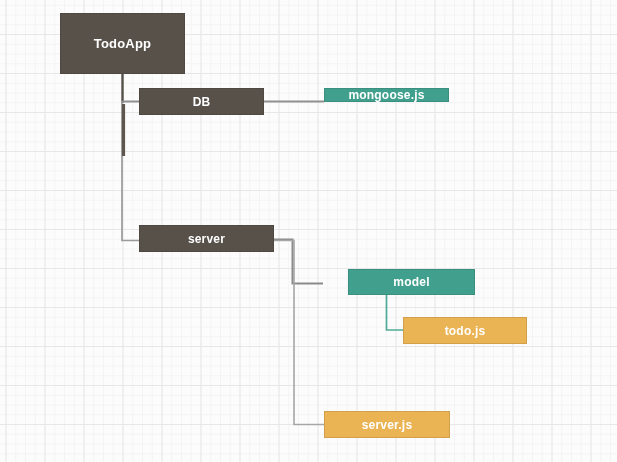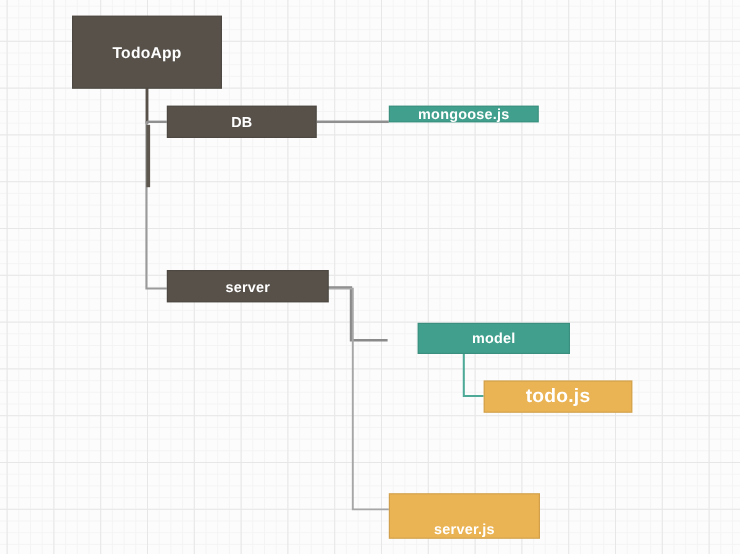--- a/index.html
+++ b/index.html
@@ -65,20 +65,20 @@
       </div>
       <div class="node" style="left: 324px; top: 88px; width: 125px; height: 14px; background: rgb(65, 160, 141); font-size: 12px;">
         <span>mongoose.js</span>
       </div>
       <div class="node" style="left: 139px; top: 225px; width: 135px; height: 27px; background: rgb(87, 81, 74); font-size: 12px;">
         <span>server</span>
       </div>
       <div class="node" style="left: 323px; top: 269px; width: 127px; height: 26px; background: rgb(65, 160, 141); font-size: 12px; margin-left: 25px;">
         <span>model</span>
       </div>
-      <div class="node" style="left: 403px; top: 317px; width: 124px; height: 27px; background: rgb(234, 179, 83); font-size: 16px;">
+      <div class="node" style="left: 403px; top: 317px; width: 124px; height: 27px; background: rgb(234, 179, 83); font-size: 12px;">
         <span>todo.js</span>
       </div>
-      <div class="node" style="left: 324px; top: 411px; width: 126px; height: 38px; background: rgb(234, 179, 83); font-size: 12px; align-items: flex-end;">
+      <div class="node" style="left: 324px; top: 411px; width: 126px; height: 27px; background: rgb(234, 179, 83); font-size: 12px;">
         <span>server.js</span>
       </div>
     </div>
 </div>
 
 </body></html>

